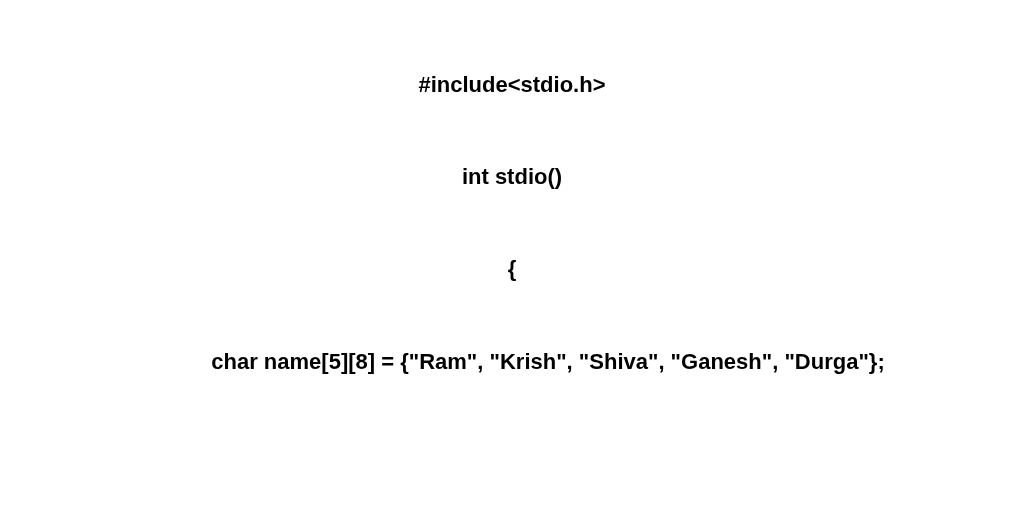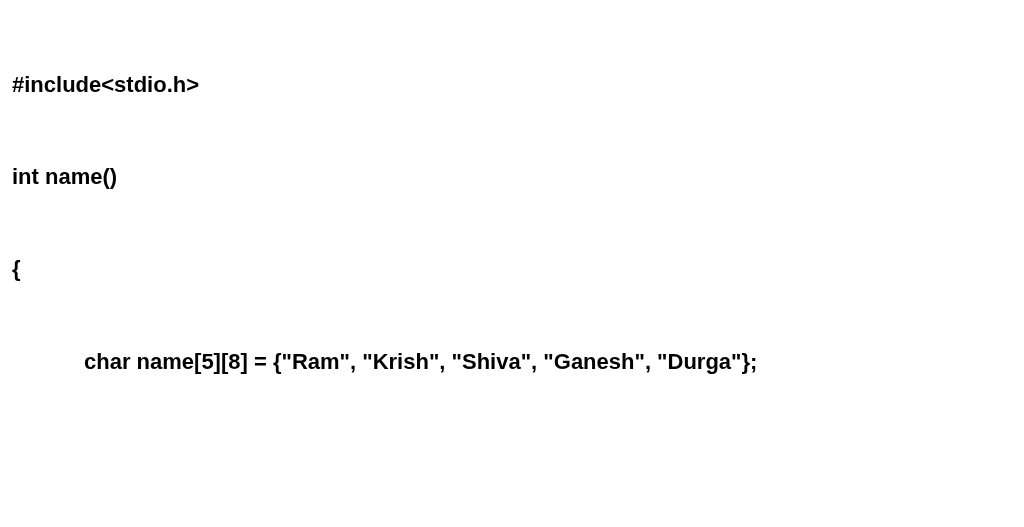--- a/index.html
+++ b/index.html
@@ -18,28 +18,29 @@
       white-space: pre;
     }
     .line {
       display: block;
     }
     .indent1 {
       padding-left: 72px;
     }
     .black {
       color: #000000;
+      text-align: center;
     }
   </style>
 </head>
 <body>
 
 <div class="code-container">
   <span class="line black">#include&lt;stdio.h&gt;</span>
-  <span class="line black">int name()</span>
+  <span class="line black">int stdio()</span>
   <span class="line black">{</span>
   <span class="line black indent1">char name[5][8] = {"Ram", "Krish", "Shiva", "Ganesh", "Durga"};</span>
   
   
   
   
   
   
   
   

